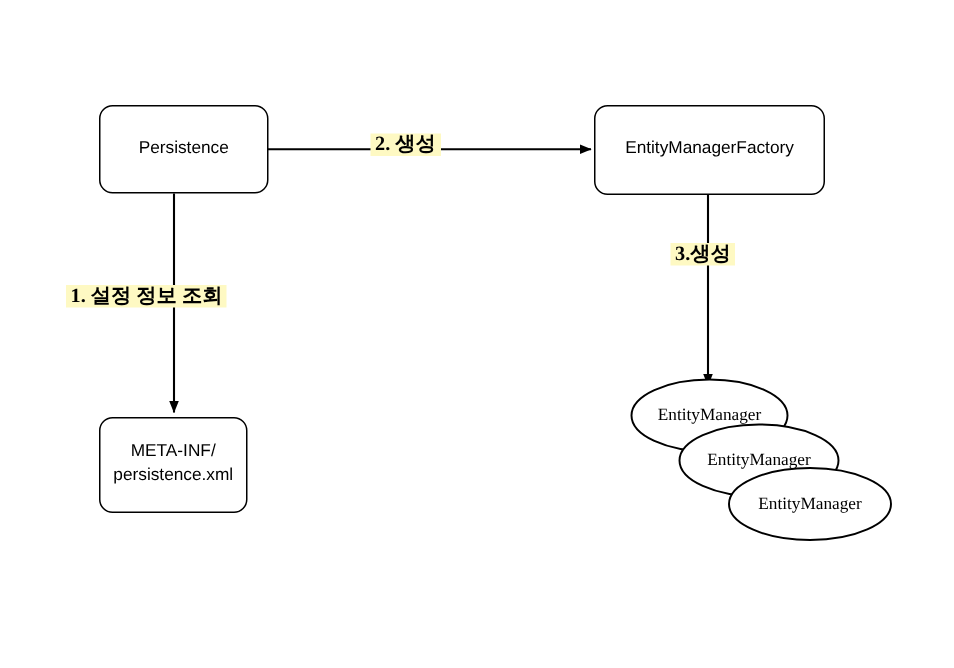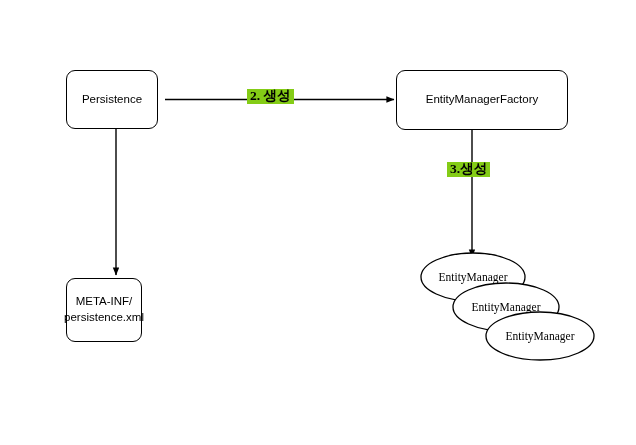--- a/index.html
+++ b/index.html
@@ -34,21 +34,21 @@
     align-items: center;
     justify-content: center;
     text-align: center;
     font-size: 11.5px;
     color: #000000;
     line-height: 1.35;
     white-space: pre-line;
   }
   .edge-label {
     position: absolute;
-    background: #84cc16;
+    background: #fef9c3;
     color: #000000;
     font-weight: bold;
     font-size: 13.5px;
     font-family: "Liberation Serif", "DejaVu Serif", serif;
     white-space: nowrap;
     padding: 0 3px;
     line-height: 1.1;
   }
   .ellipse-node {
     position: absolute;
@@ -85,29 +85,29 @@
       </marker>
     </defs>
 
     <line x1="165" y1="99.5" x2="394" y2="99.5" stroke="#000000" stroke-width="1.4" marker-end="url(#arrowhead)"></line>
 
     <line x1="116" y1="129" x2="116" y2="275" stroke="#000000" stroke-width="1.4" marker-end="url(#arrowhead)"></line>
 
     <line x1="472" y1="130" x2="472" y2="257" stroke="#000000" stroke-width="1.4" marker-end="url(#arrowhead)"></line>
   </svg>
 
-  <div class="node-box" style="left:66px; top:70px; width:92px; height:59px;">
+  <div class="node-box" style="left:66px; top:70px; width:113px; height:59px;">
     <span>Persistence</span>
   </div>
 
-  <div class="node-box" style="left:396px; top:70px; width:172px; height:60px;">
+  <div class="node-box" style="left:396px; top:70px; width:154px; height:60px;">
     <span>EntityManagerFactory</span>
   </div>
 
-  <div class="node-box" style="left:66px; top:278px; width:76px; height:64px;">
+  <div class="node-box" style="left:66px; top:278px; width:99px; height:64px;">
     <span>META-INF/
 persistence.xml</span>
   </div>
 
   <div class="ellipse-node" style="left:420px; top:252px; width:106px; height:50px; z-index:1;">
     <svg width="106" height="50" viewBox="0 0 106 50">
       <ellipse cx="53" cy="25" rx="52" ry="24" fill="#ffffff" stroke="#000000" stroke-width="1.3"></ellipse>
     </svg>
     <span class="ellipse-label">EntityManager</span>
   </div>
@@ -123,18 +123,21 @@
     <svg width="110" height="50" viewBox="0 0 110 50">
       <ellipse cx="55" cy="25" rx="54" ry="24" fill="#ffffff" stroke="#000000" stroke-width="1.3"></ellipse>
     </svg>
     <span class="ellipse-label">EntityManager</span>
   </div>
 
   <div class="edge-label" style="left:247px; top:89px;">
     <span>2. 생성</span>
   </div>
 
+  <div class="edge-label" style="left:44px; top:190px;">
+    <span>1. 설정 정보 조회</span>
+  </div>
 
   <div class="edge-label" style="left:447px; top:162px;">
     <span>3.생성</span>
   </div>
 
 </div>
 
 </body></html>

